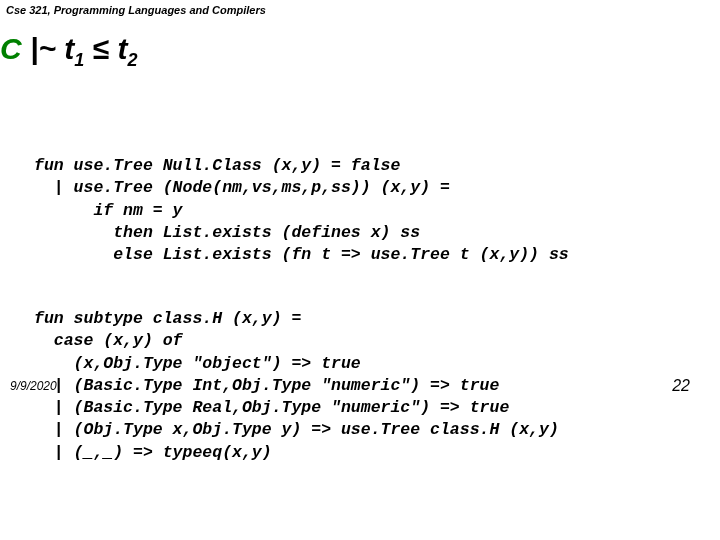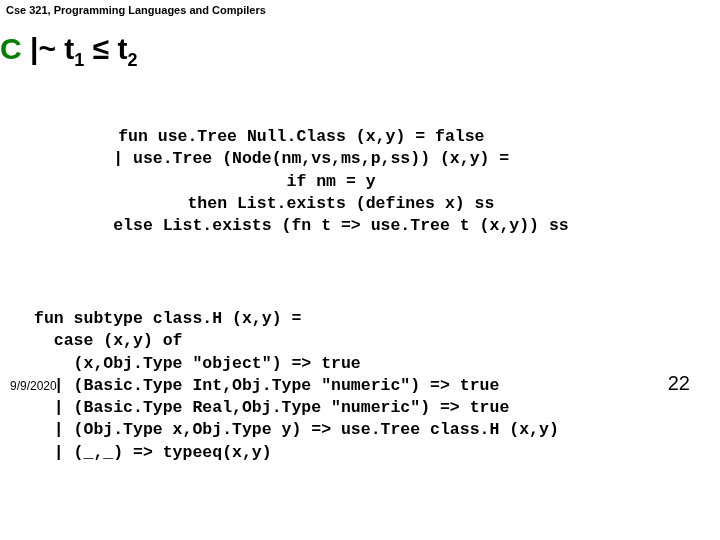--- a/index.html
+++ b/index.html
@@ -1,27 +1,27 @@
 <!DOCTYPE html>
 <html><head>
   <meta charset="utf-8">
   <style>
     * { margin: 0; padding: 0; box-sizing: border-box; }
     html, body { width: 720px; height: 540px; background: #fff; font-family: Arial, Helvetica, sans-serif; }
-    .slide { position: relative; width: 720px; height: 403px; padding: 8px; }
+    .slide { position: relative; width: 720px; height: 403px; padding: 8px; font-style: italic; }
     .course-header { position: absolute; top: 4px; left: 6px; font-size: 11px; font-weight: bold; color: #000; }
     .title { position: absolute; top: 32px; left: 0; width: 100%; text-align: left; font-size: 30px; font-weight: bold; }
     .title .c { color: #008000; }
     .title .rest { color: #000; }
     .title sub { font-size: 18px; vertical-align: sub; }
     .code-block { position: absolute; left: 34px; font-family: "Courier New", Courier, monospace; font-size: 16.5px; font-weight: bold; color: #000; line-height: 1.35; white-space: pre; }
-    .block1 { top: 126px; text-align: center; }
+    .block1 { top: 155px; }
     .block2 { top: 308px; }
     .date { position: absolute; bottom: 10px; left: 10px; font-size: 12px; color: #000; text-align: center; }
-    .pagenum { position: absolute; bottom: 8px; right: 30px; font-size: 20px; color: #000; }
+    .pagenum { position: absolute; bottom: 8px; right: 30px; font-size: 16px; color: #000; }
   </style>
 </head>
 <body>
 
 <div class="slide">
 
   <div class="course-header">Cse 321, Programming Languages and Compilers</div>
 
   <div class="title">
     <span class="c">C</span><span class="rest"> |~ </span><span class="rest">t</span><sub class="rest">1</sub><span class="rest"> ≤ </span><span class="rest">t</span><sub class="rest">2</sub>

